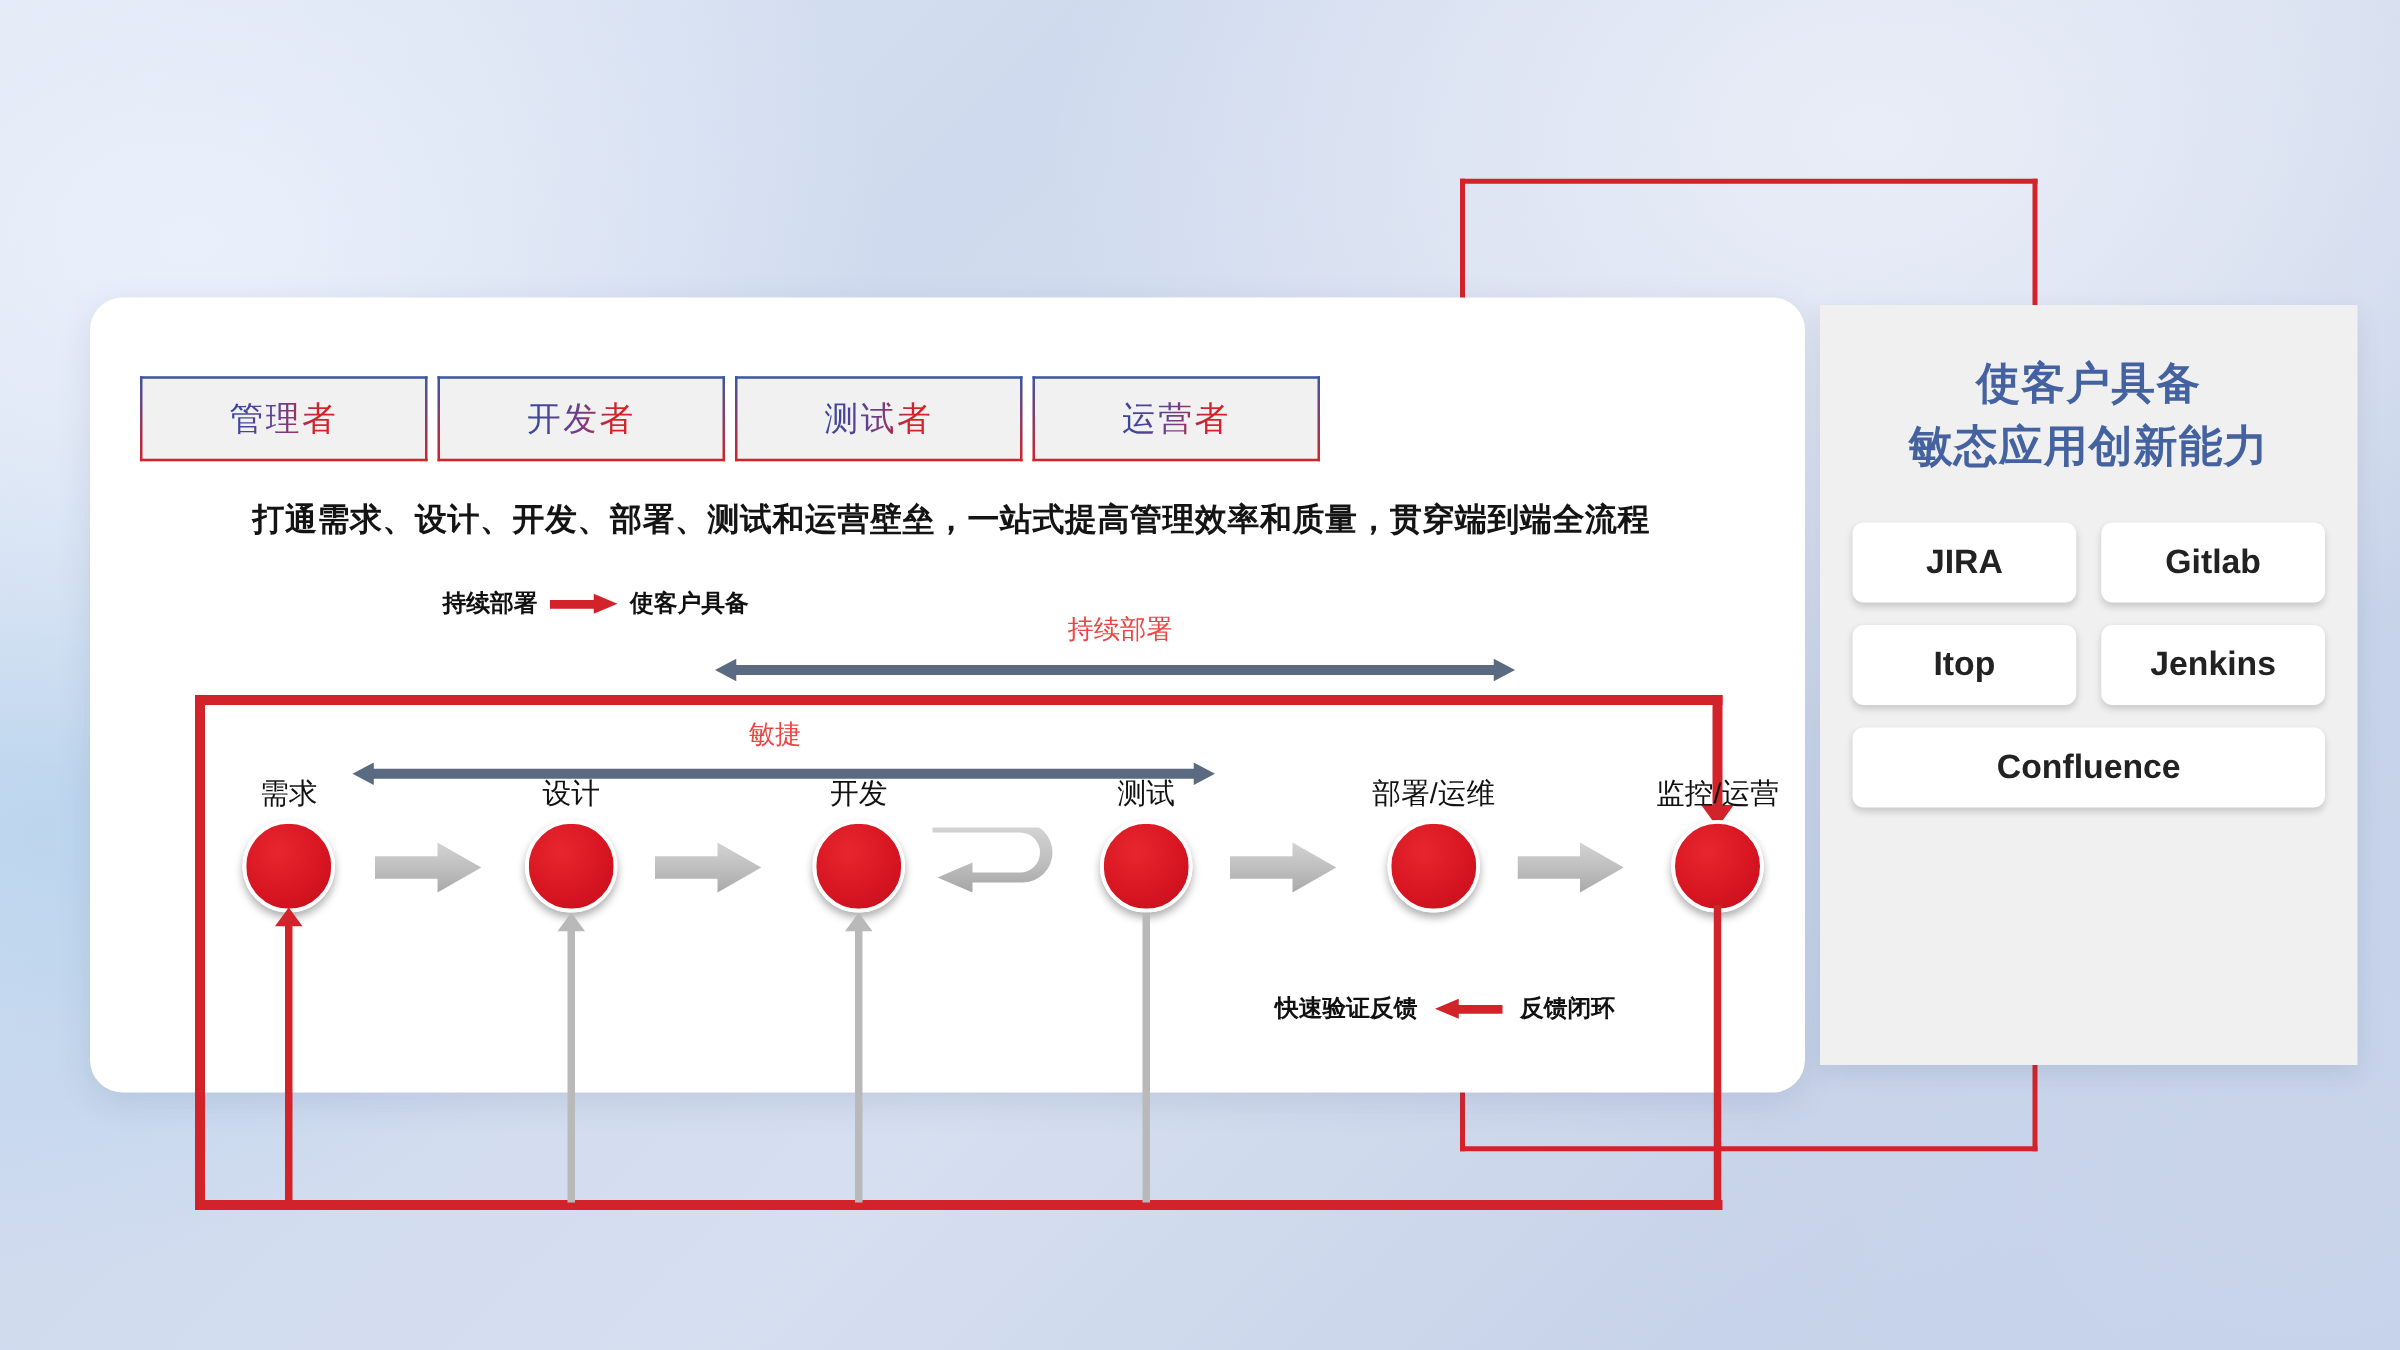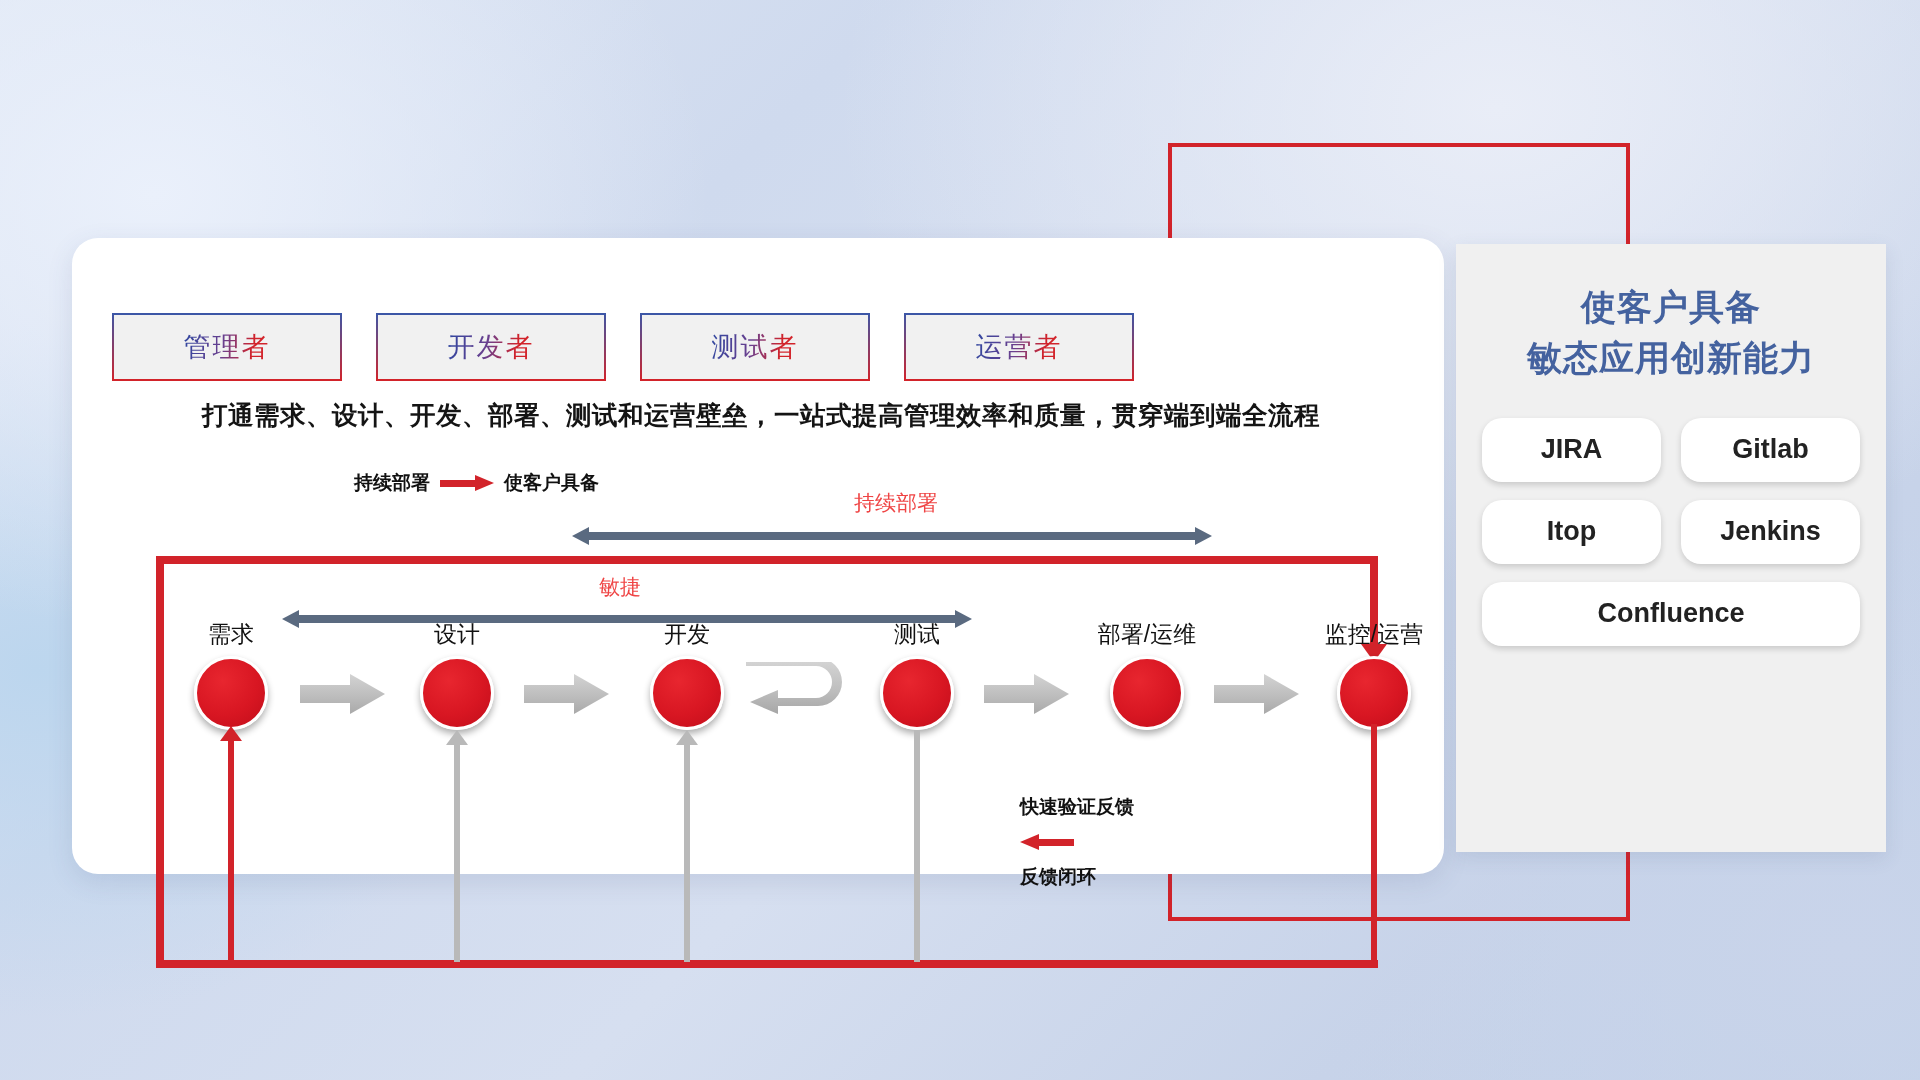--- a/index.html
+++ b/index.html
@@ -22,21 +22,21 @@
   
   .card {
     position: absolute;
     left: 72px; top: 238px; width: 1372px; height: 636px;
     background: #fff;
     border-radius: 26px;
     box-shadow: 0 8px 26px rgba(60,80,120,.13);
   }
 
   
-  .roles { position: absolute; left: 40px; top: 75px; display: flex; gap: 34px; border-radius: 10px; }
+  .roles { position: absolute; left: 40px; top: 63px; display: flex; gap: 8px; border-radius: 10px; }
   .role {
     width: 230px; height: 68px;
     background: #f1f1f1;
     display: flex; align-items: center; justify-content: center;
     position: relative;
     border-left: 2px solid #4a5fa8;
     border-right: 2px solid #c9252c;
     background-image:
       linear-gradient(#3c56a6, #3c56a6),
       linear-gradient(#d2232a, #d2232a),
@@ -57,21 +57,21 @@
   
   .tagline {
     position: absolute; left: 44px; top: 160px; width: 1290px;
     text-align: center;
     font-size: 25.5px; font-weight: bold; color: #141414; letter-spacing: .5px;
     white-space: nowrap;
   }
 
   
   .legend-fwd { position: absolute; left: 282px; top: 232px; display: flex; align-items: center; gap: 10px; }
-  .legend-fb  { position: absolute; left: 948px; top: 556px; display: flex; align-items: flex-start; gap: 14px; flex-direction: column; }
+  .legend-fb  { position: absolute; left: 948px; top: 556px; display: flex; align-items: center; gap: 14px; }
   .lg-txt { font-size: 19px; font-weight: bold; color: #111; white-space: nowrap; }
   .lg-arrow { width: 54px; height: 16px; position: relative; }
   .lg-arrow .shaft { position: absolute; top: 5px; left: 0; width: 36px; height: 7px; background: #d2232a; }
   .lg-arrow .head  { position: absolute; top: 0; right: 0; width: 0; height: 0;
                      border-top: 8px solid transparent; border-bottom: 8px solid transparent;
                      border-left: 19px solid #d2232a; }
   .lg-arrow.left .shaft { left: 18px; }
   .lg-arrow.left .head  { right: auto; left: 0; border-left: none; border-right: 19px solid #d2232a; }
 
   
@@ -125,21 +125,21 @@
     background: #f0f0f0;
     box-shadow: 0 6px 18px rgba(60,80,120,.12);
   }
   .panel-title {
     text-align: center; color: #44629f; font-weight: bold; line-height: 1.45;
     font-size: 35px; padding-top: 38px; letter-spacing: 1px;
   }
   .panel-title .l2 { font-size: 35px; }
   .tools { display: flex; flex-wrap: wrap; gap: 18px 20px; padding: 34px 26px 0 26px; }
   .tool {
-    height: 64px; background: #fff; border-radius: 20px;
+    height: 64px; background: #fff; border-radius: 9px;
     display: flex; align-items: center; justify-content: center;
     font-size: 27px; font-weight: bold; color: #222;
     box-shadow: 0 3px 6px rgba(0,0,0,.16);
     flex: 0 0 calc(50% - 10px);
   }
   .tool.wide { flex: 0 0 100%; }
 </style>
 </head>
 <body>
 

